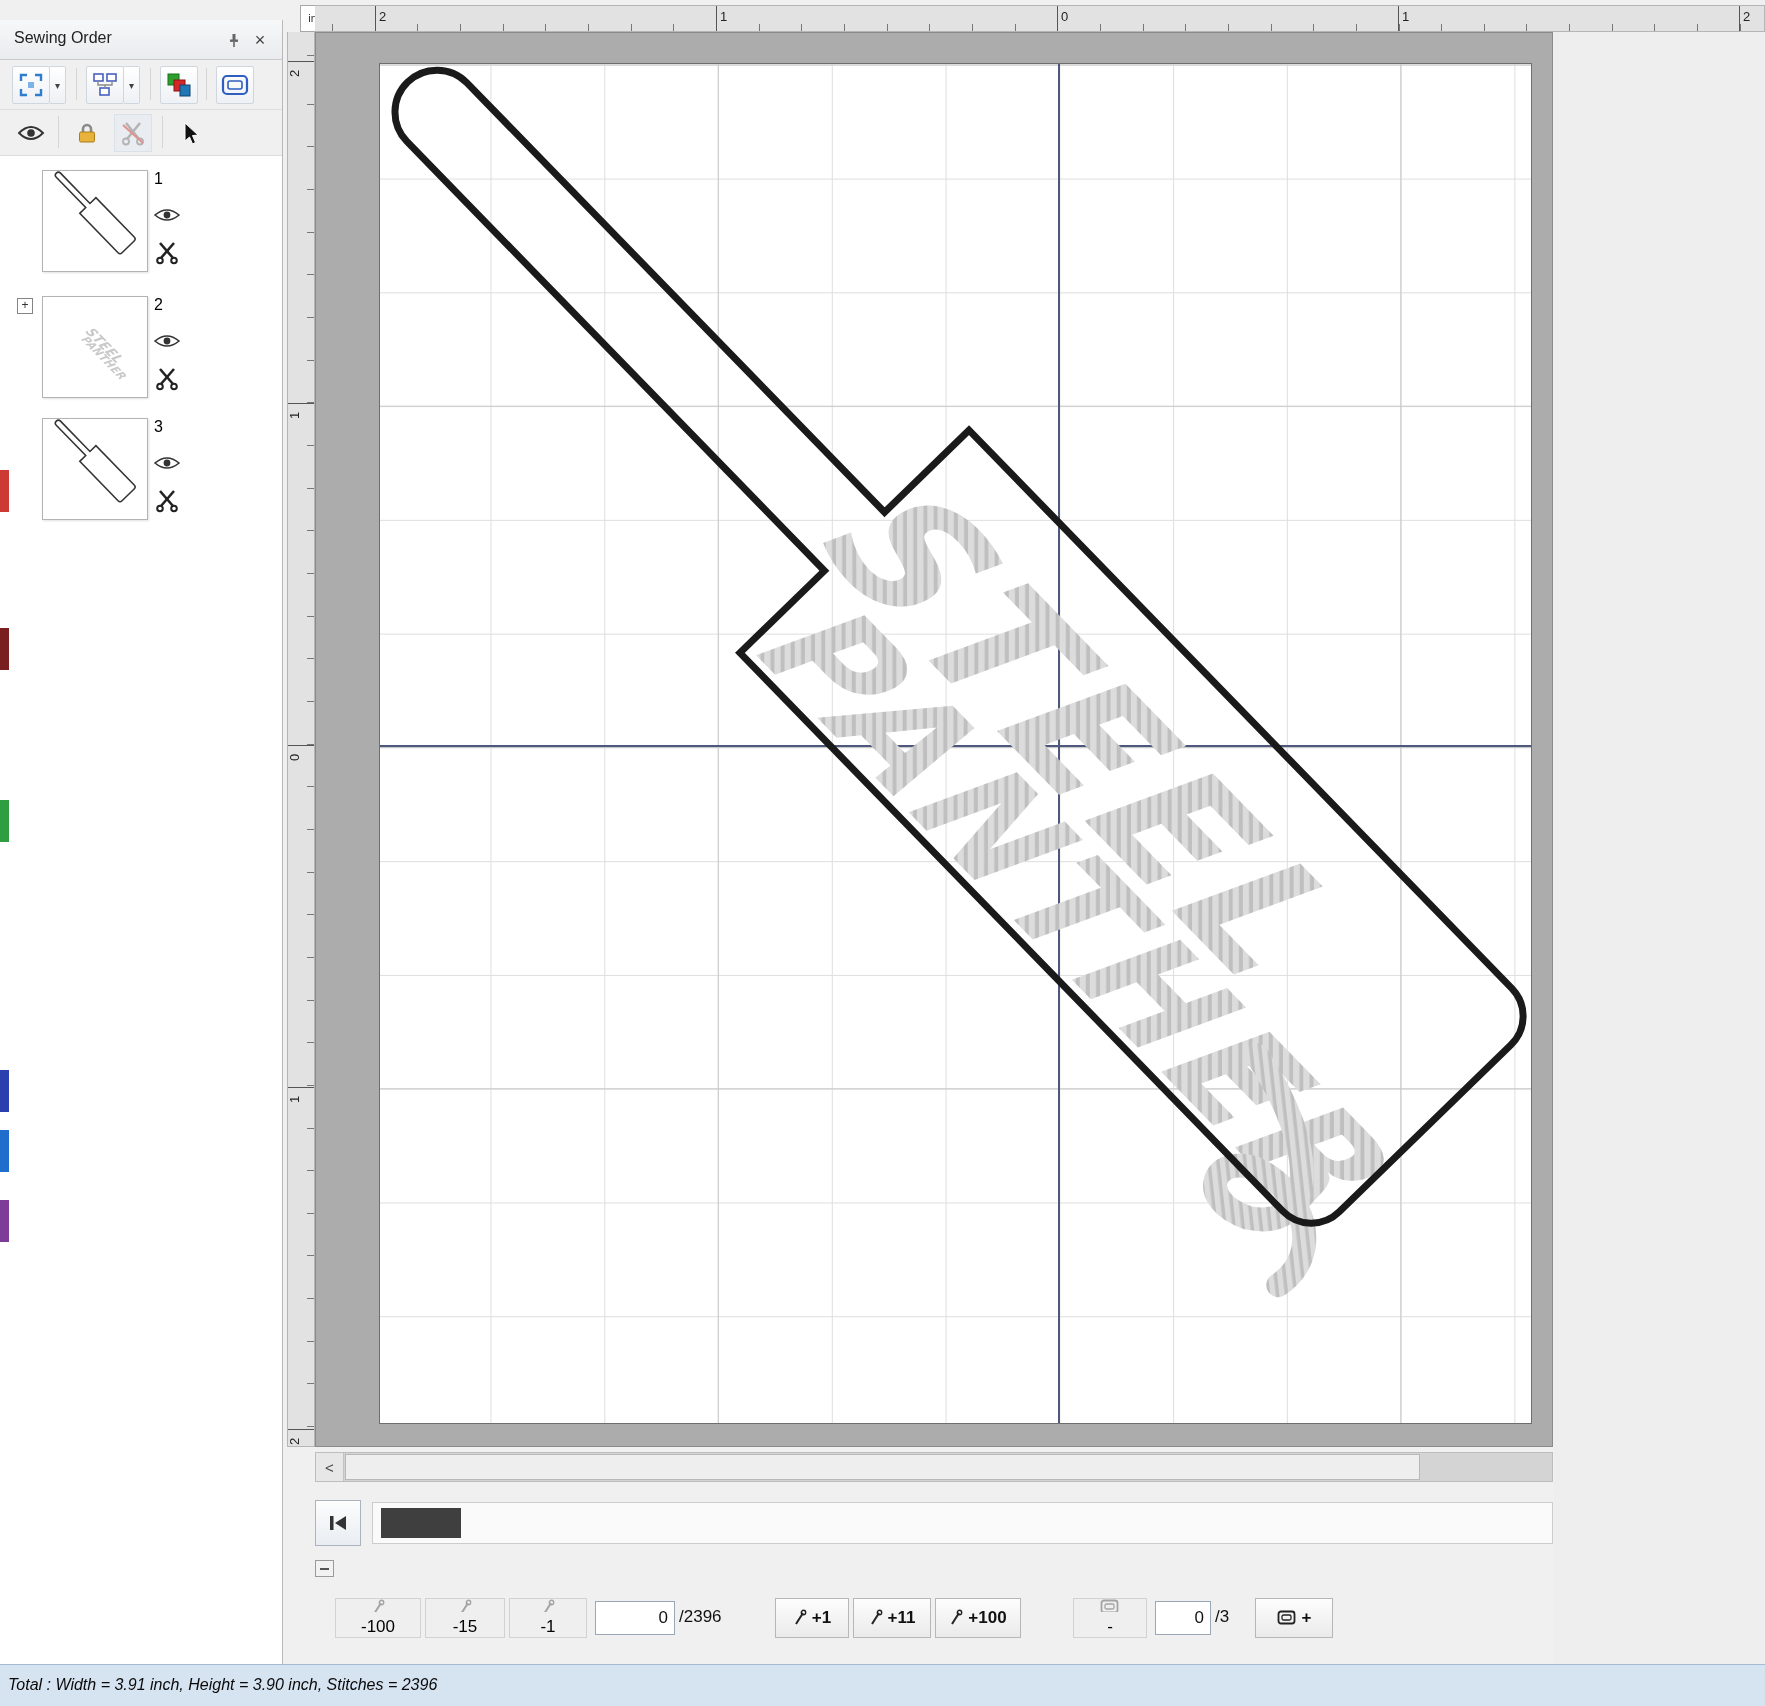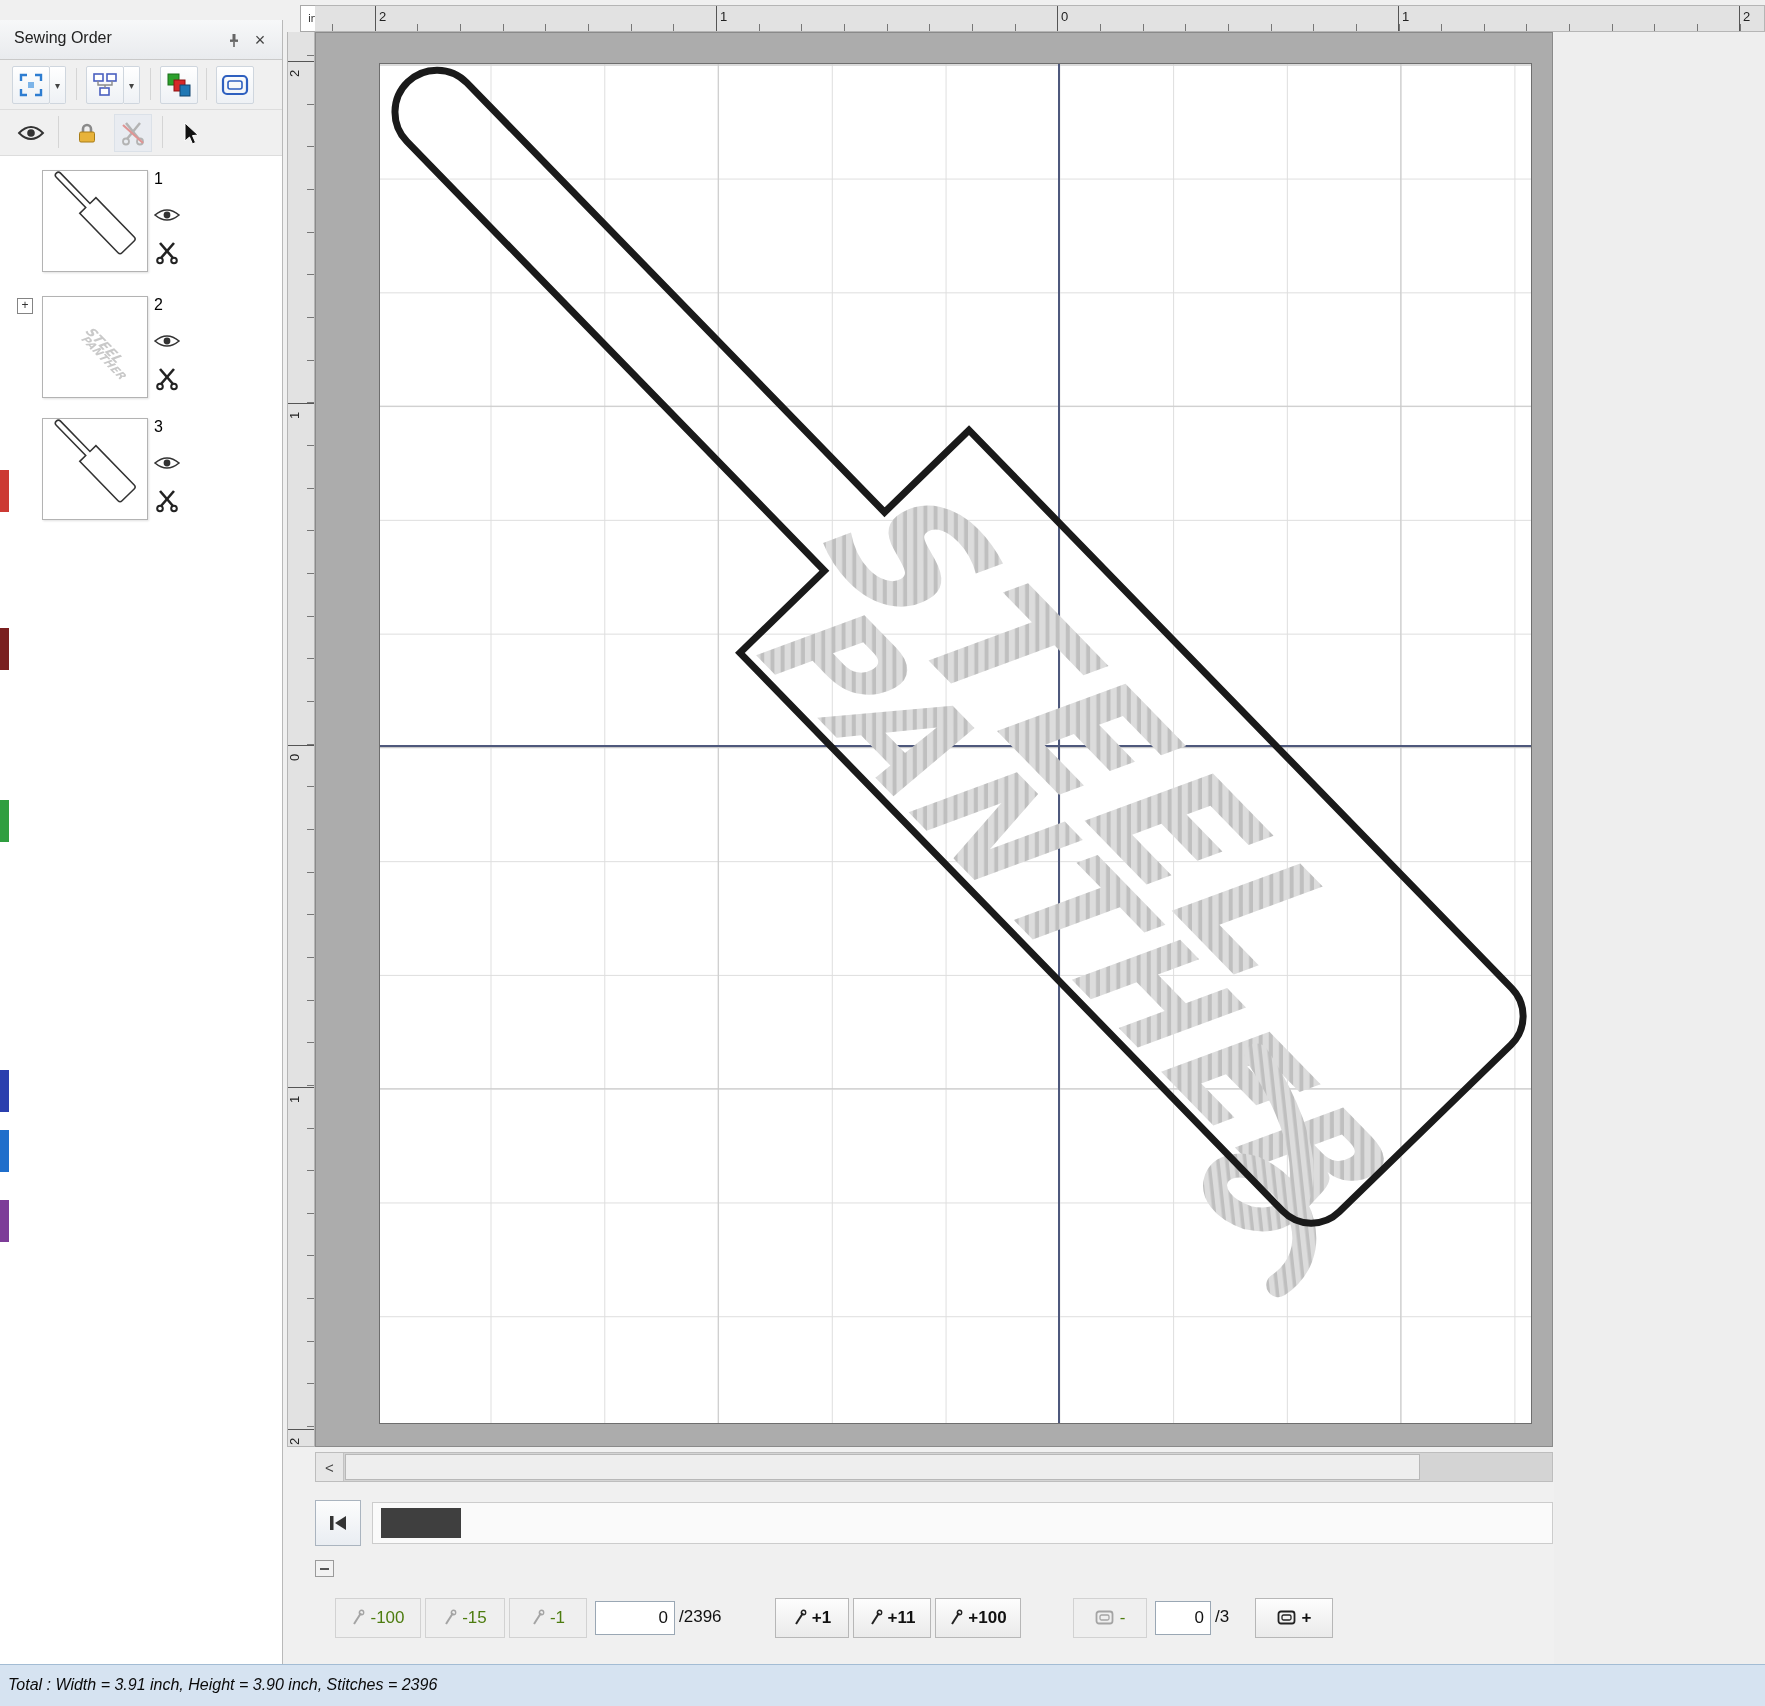--- a/index.html
+++ b/index.html
@@ -100,21 +100,21 @@
     background:#fafafa; border:1px solid #cccccc; }
   #sim-slider-thumb { position:absolute; left:8px; top:5px; width:80px; height:30px; background:#3f3f3f; }
   #splitter-box { position:absolute; left:315px; top:1560px; width:19px; height:17px;
     border:1px solid #9a9a9a; background:#f2f2f2; display:flex; align-items:center; justify-content:center; }
   #splitter-box i { display:block; width:9px; height:2px; background:#555; }
 
   #stitch-toolbar { position:absolute; left:287px; top:1590px; width:1266px; height:56px; background:#f0f0f0; }
   .nav-btn { position:absolute; top:8px; height:40px; border:1px solid #b7b7b7;
     background:linear-gradient(#fdfdfd,#eaeaea); display:flex; align-items:center;
     justify-content:center; gap:5px; font-size:17px; font-weight:bold; color:#111; }
-  .nav-btn.disabled { color:#4d7c0f; border-color:#d2d2d2; background:#efefef; font-weight:normal; }
+  .nav-btn.disabled { color:#000000; border-color:#d2d2d2; background:#efefef; font-weight:normal;flex-direction:column; }
   .nav-btn.disabled svg { opacity:.45; }
   .nav-input { position:absolute; top:11px; height:34px; border:1px solid #9aa7b4;
     background:#ffffff; text-align:right; padding-right:6px; font-size:17px;
     font-family:"Liberation Sans",sans-serif; color:#111; }
   .nav-label { position:absolute; top:17px; font-size:17px; color:#111; }
 
   #status-bar { position:absolute; left:0; top:1664px; width:1765px; height:42px;
     background:#d6e3f1; border-top:1px solid #a3bcd4; }
   #status-text { position:absolute; left:8px; top:11px; font-size:16px; color:#0a0a0a;font-style:italic; }
 </style>

